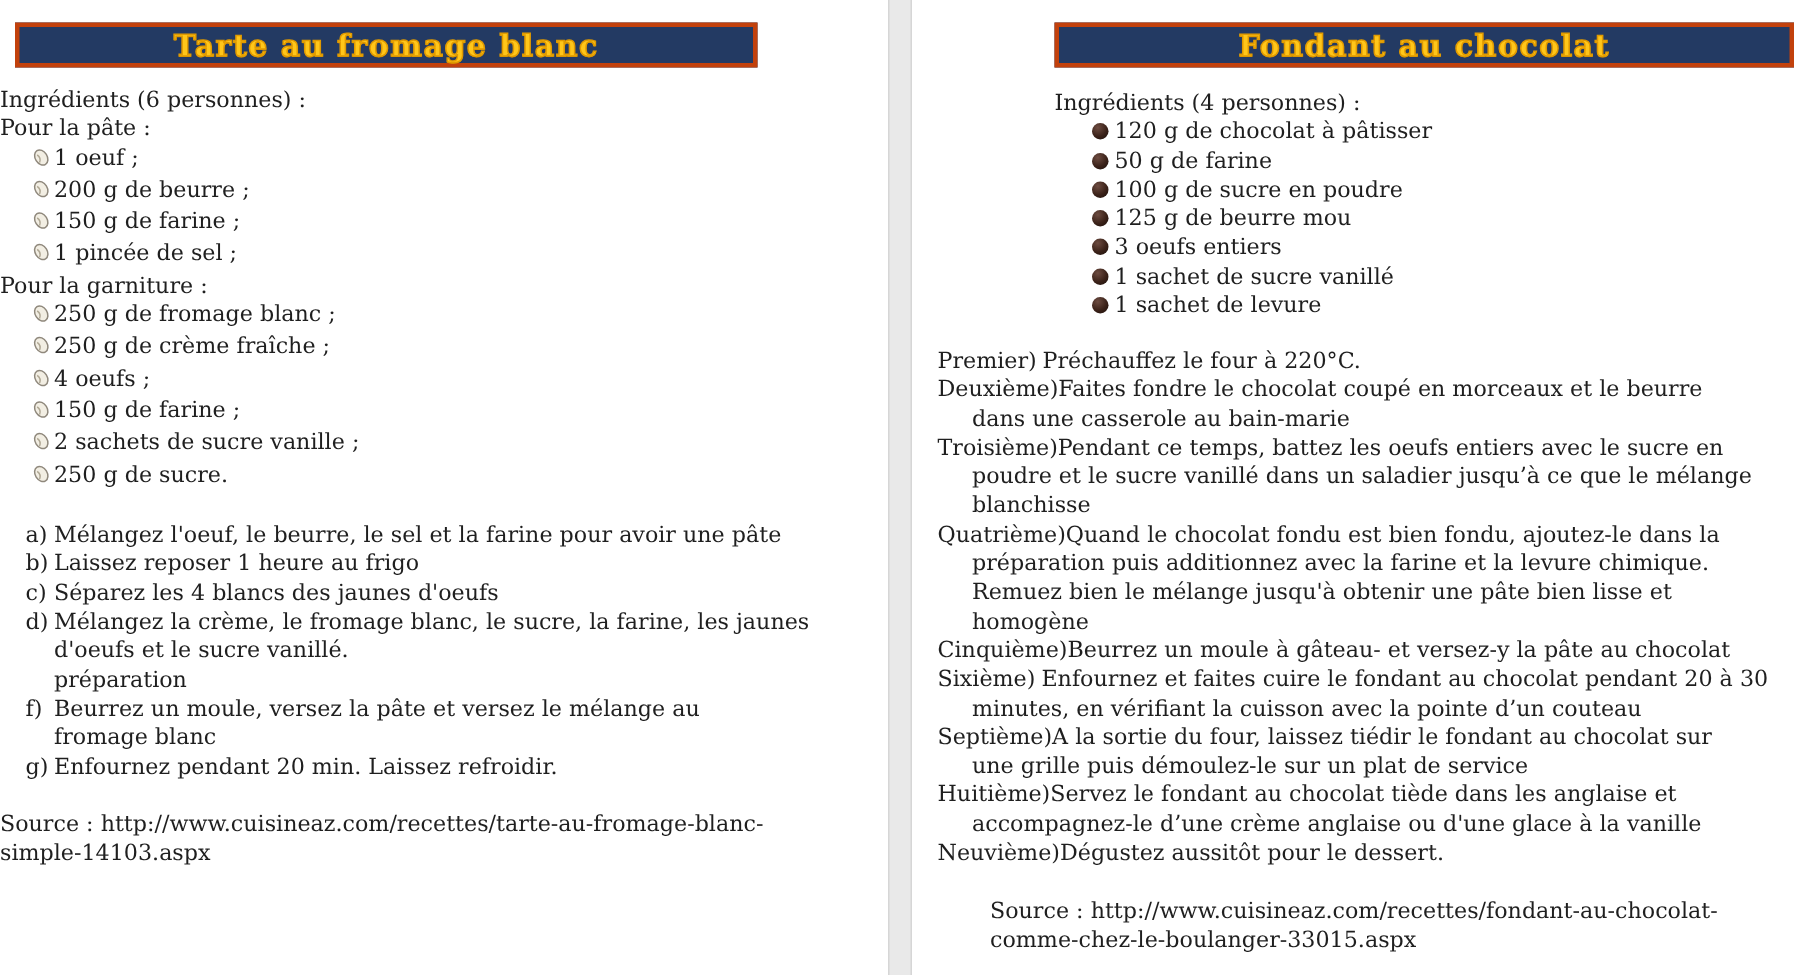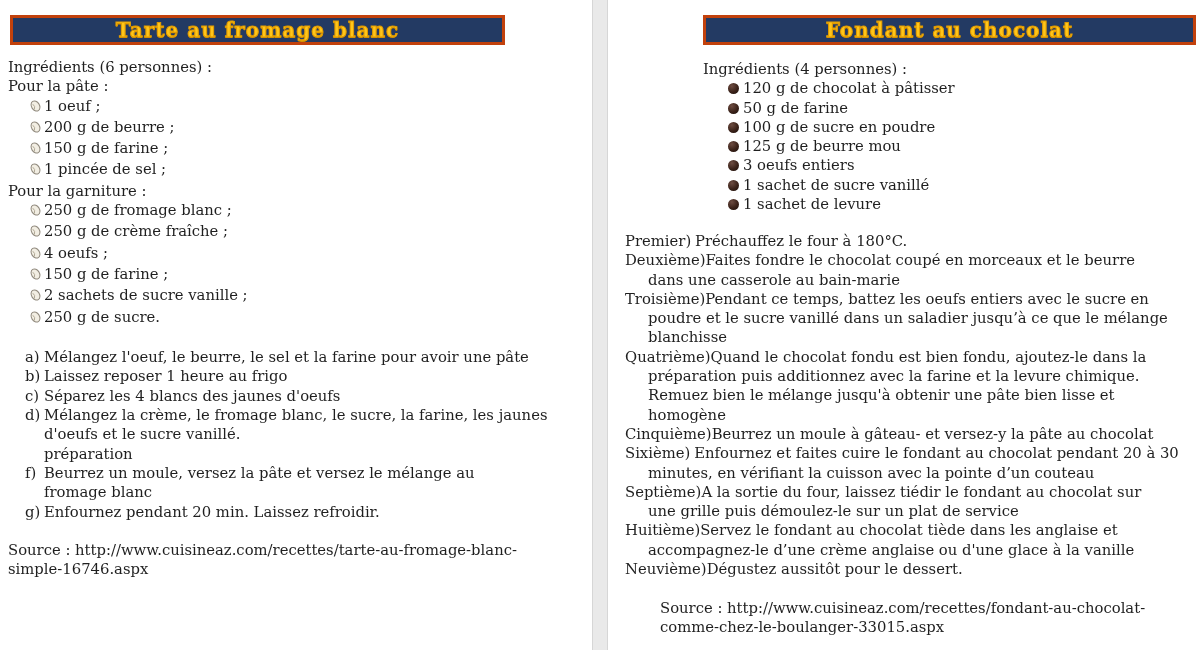--- a/index.html
+++ b/index.html
@@ -48,21 +48,21 @@
   .r-source{padding-left:35px;}
 </style>
 </head>
 <body>
 
 <div class="page" id="page-left">
   <div class="title-bar" style="left:10px;top:15px;width:489px;">
     <span class="title-text">Tarte au fromage blanc</span>
   </div>
 
-  <div class="flow" style="left:8px;top:57px;width:572px;">
+  <div class="flow" style="left:0;top:57px;width:572px;">
     <div>Ingrédients (6 personnes) :</div>
     <div>Pour la pâte :</div>
 
     <div class="li-egg"><span class="egg-icon"><svg width="13" height="14" viewBox="0 0 13 14">
             <ellipse cx="6.5" cy="7" rx="4" ry="5.4" transform="rotate(-32 6.5 7)" fill="#f2eee3" stroke="#8f887c" stroke-width="1"></ellipse>
             <path d="M3.8 5.2 Q6.6 7.2 5.4 10.4" stroke="#b0a895" stroke-width="1" fill="none"></path>
           </svg></span><span>1 oeuf ;</span></div>
     <div class="li-egg"><span class="egg-icon"><svg width="13" height="14" viewBox="0 0 13 14">
             <ellipse cx="6.5" cy="7" rx="4" ry="5.4" transform="rotate(-32 6.5 7)" fill="#f2eee3" stroke="#8f887c" stroke-width="1"></ellipse>
             <path d="M3.8 5.2 Q6.6 7.2 5.4 10.4" stroke="#b0a895" stroke-width="1" fill="none"></path>
@@ -111,21 +111,21 @@
     <div class="lstep"><span class="slabel">d)</span><span>Mélangez la crème, le fromage blanc, le sucre, la farine, les jaunes</span></div>
     <div class="lstep-cont">d'oeufs et le sucre vanillé.</div>
     <div class="lstep-cont">préparation</div>
     <div class="lstep"><span class="slabel">f)</span><span>Beurrez un moule, versez la pâte et versez le mélange au</span></div>
     <div class="lstep-cont">fromage blanc</div>
     <div class="lstep"><span class="slabel">g)</span><span>Enfournez pendant 20 min. Laissez refroidir.</span></div>
 
     <div class="gap"></div>
 
     <div>Source : http://www.cuisineaz.com/recettes/tarte-au-fromage-blanc-</div>
-    <div>simple-16746.aspx</div>
+    <div>simple-14103.aspx</div>
   </div>
 </div>
 
 <div class="divider"></div>
 
 <div class="page" id="page-right">
   <div class="title-bar" style="left:95px;top:15px;width:487px;">
     <span class="title-text">Fondant au chocolat</span>
   </div>
 
@@ -134,21 +134,21 @@
     <div class="r-ul"><span class="choco-icon"></span><span>120 g de chocolat à pâtisser</span></div>
     <div class="r-ul"><span class="choco-icon"></span><span>50 g de farine</span></div>
     <div class="r-ul"><span class="choco-icon"></span><span>100 g de sucre en poudre</span></div>
     <div class="r-ul"><span class="choco-icon"></span><span>125 g de beurre mou</span></div>
     <div class="r-ul"><span class="choco-icon"></span><span>3 oeufs entiers</span></div>
     <div class="r-ul"><span class="choco-icon"></span><span>1 sachet de sucre vanillé</span></div>
     <div class="r-ul"><span class="choco-icon"></span><span>1 sachet de levure</span></div>
   </div>
 
   <div class="flow" style="left:17px;top:231px;width:575px;">
-    <div class="rstep"><span class="rlabel">Premier)</span><span>Préchauffez le four à 180°C.</span></div>
+    <div class="rstep"><span class="rlabel">Premier)</span><span>Préchauffez le four à 220°C.</span></div>
 
     <div class="rstep"><span class="rlabel">Deuxième)</span><span>Faites fondre le chocolat coupé en morceaux et le beurre</span></div>
     <div class="rstep-cont">dans une casserole au bain-marie</div>
 
     <div class="rstep"><span class="rlabel">Troisième)</span><span>Pendant ce temps, battez les oeufs entiers avec le sucre en</span></div>
     <div class="rstep-cont">poudre et le sucre vanillé dans un saladier jusqu’à ce que le mélange</div>
     <div class="rstep-cont">blanchisse</div>
 
     <div class="rstep"><span class="rlabel">Quatrième)</span><span>Quand le chocolat fondu est bien fondu, ajoutez-le dans la</span></div>
     <div class="rstep-cont">préparation puis additionnez avec la farine et la levure chimique.</div>

